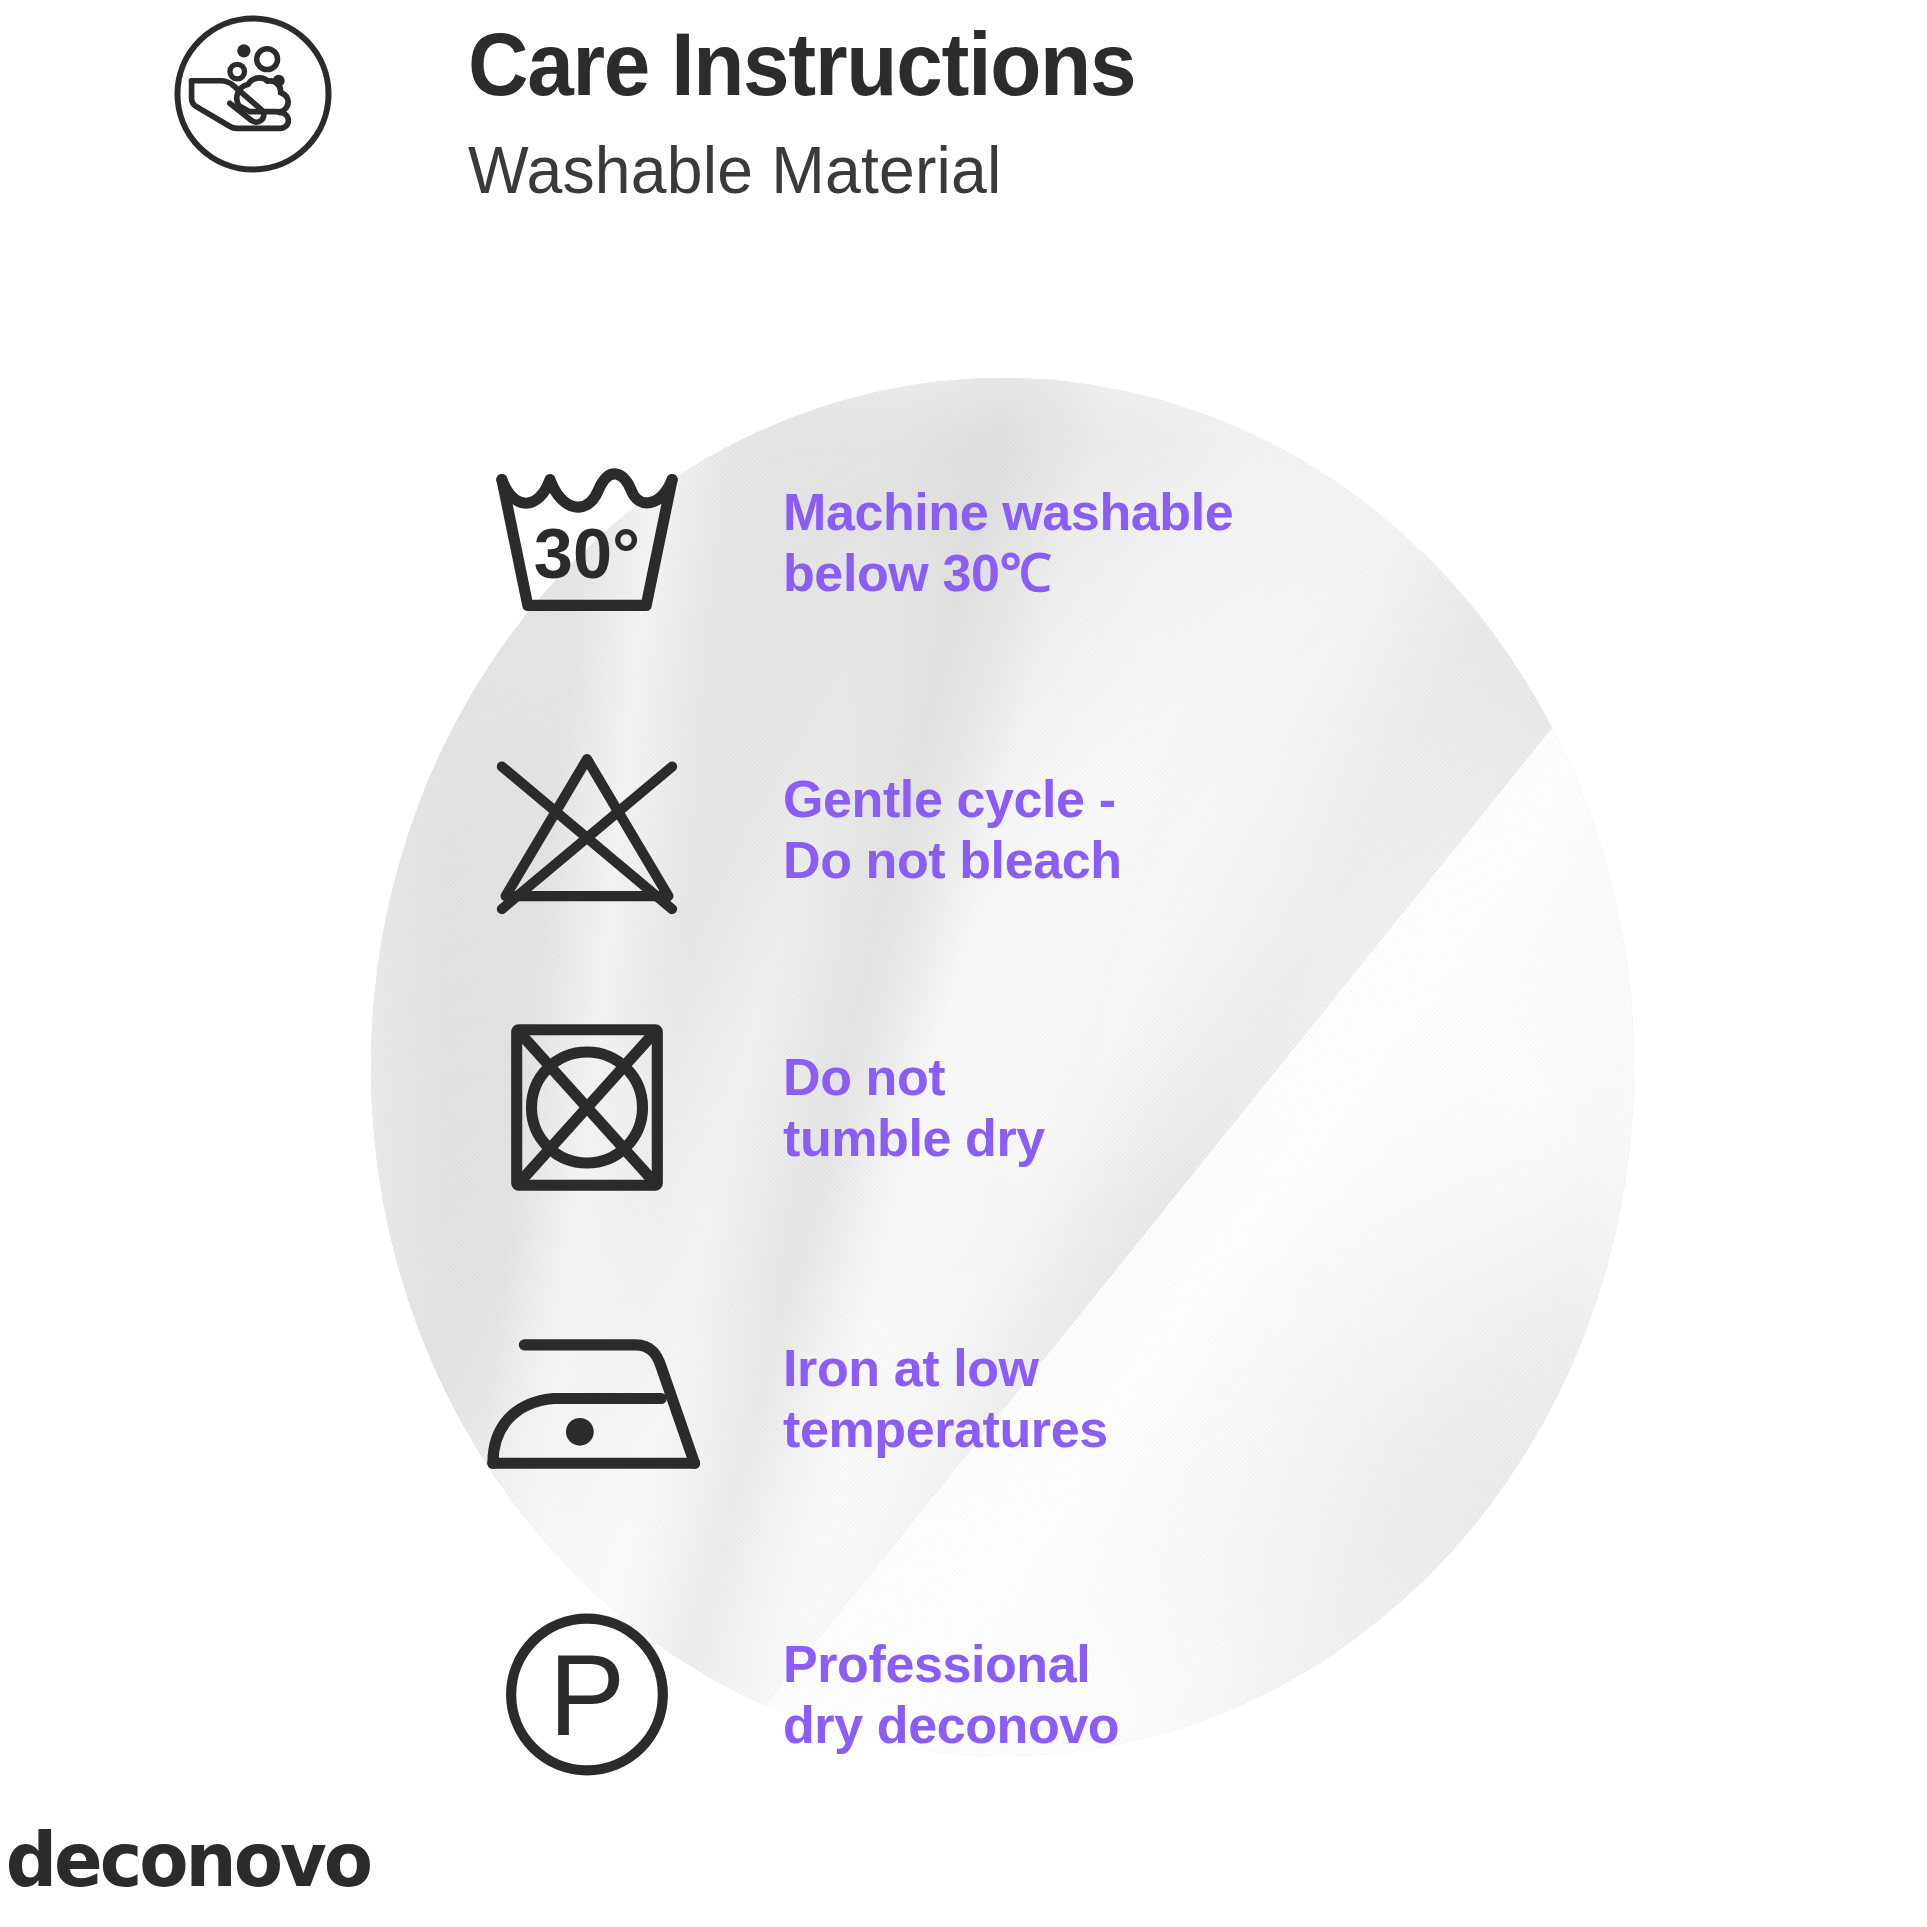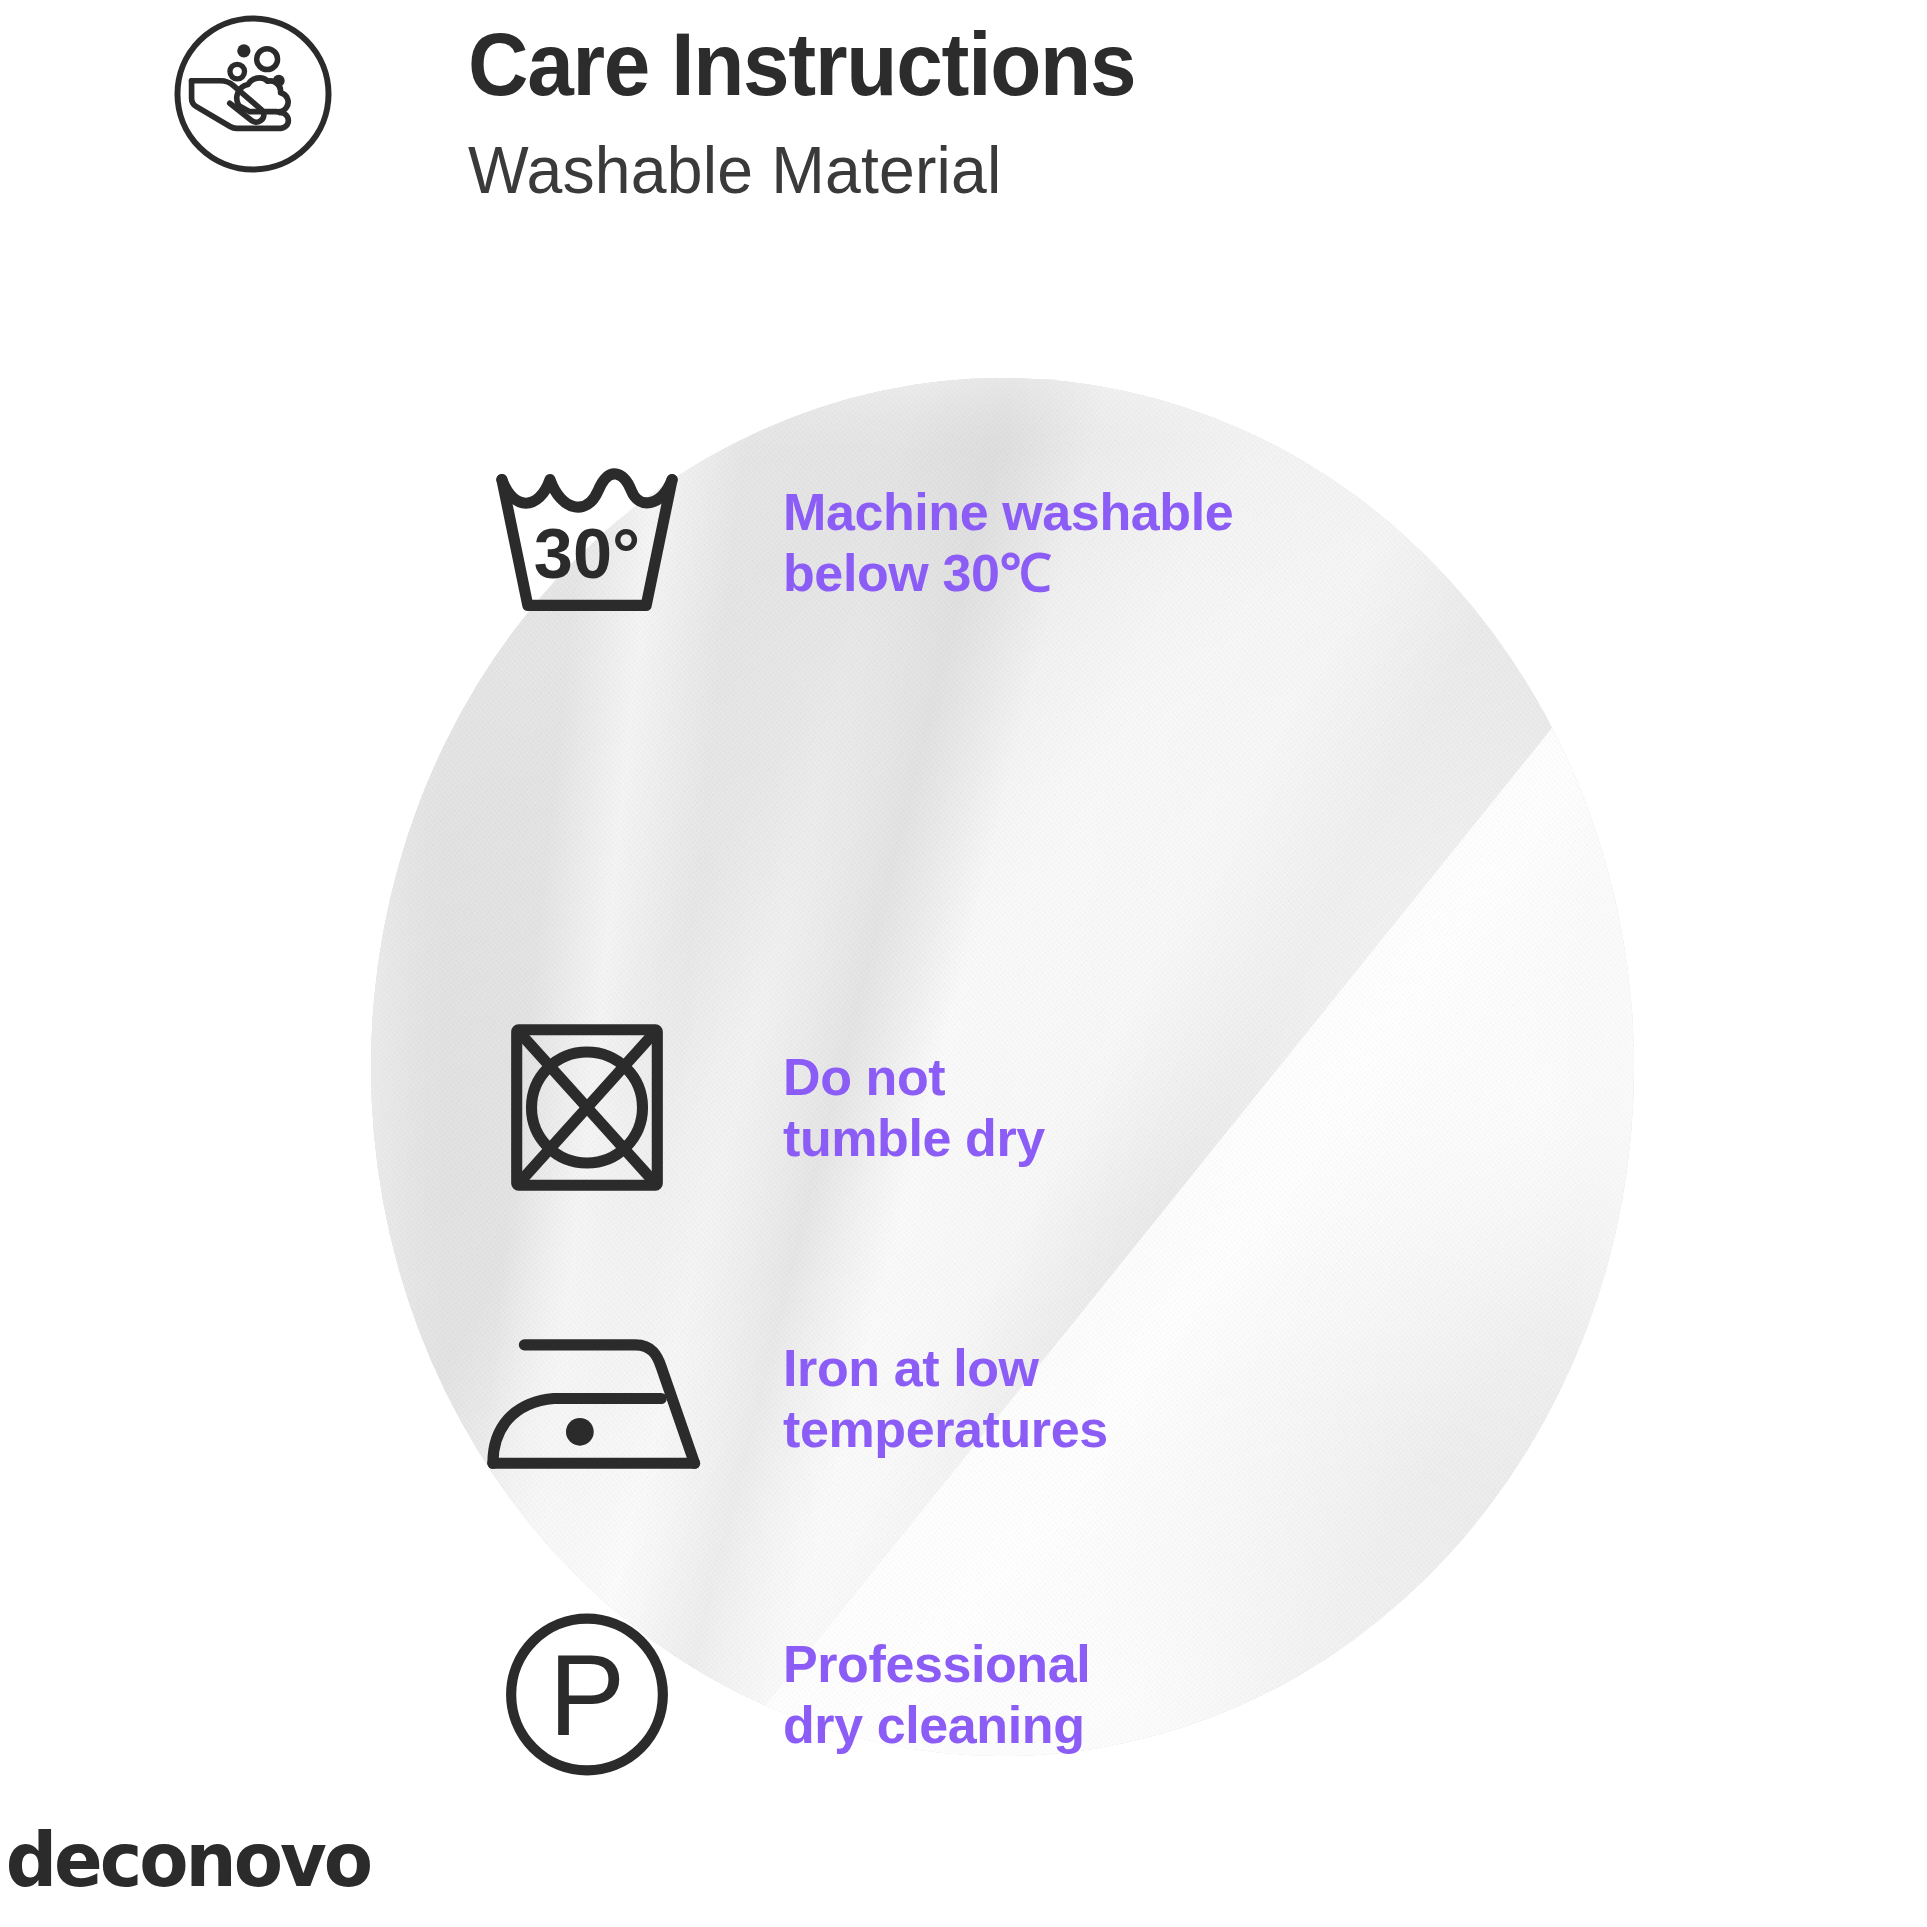--- a/index.html
+++ b/index.html
@@ -281,20 +281,33 @@
                  C46 33 60 36 66 22
                  C72 8 80 12 84 22
                  C88 32 100 31 106 16" fill="none" stroke="#2b2b2b" stroke-width="6" stroke-linecap="round" stroke-linejoin="round"></path>
         <text x="60" y="69" text-anchor="middle" font-family="Liberation Sans, sans-serif" font-size="38" font-weight="700" fill="#2b2b2b">30°</text>
       </svg>
     </div>
     <div class="care-label">Machine washable
 below  30℃</div>
   </div>
 
+  <div class="care-row" id="row-1">
+    <div class="care-icon">
+      <svg viewBox="0 0 120 100" width="222" height="185" aria-hidden="true">
+
+        <path d="M60 12 L104 86 L16 86 Z" fill="none" stroke="#2b2b2b" stroke-width="5.5" stroke-linejoin="round"></path>
+
+        <line x1="14" y1="16" x2="106" y2="93" stroke="#2b2b2b" stroke-width="5.5" stroke-linecap="round"></line>
+        <line x1="106" y1="16" x2="14" y2="93" stroke="#2b2b2b" stroke-width="5.5" stroke-linecap="round"></line>
+      </svg>
+    </div>
+    <div class="care-label">Gentle cycle -
+Do not bleach</div>
+  </div>
 
   <div class="care-row" id="row-3">
     <div class="care-icon">
       <svg viewBox="0 0 130 100" width="241" height="185" aria-hidden="true">
 
         <path d="M26 21 L86 21 C95 21 98 27 100 33 L118 85" fill="none" stroke="#2b2b2b" stroke-width="6" stroke-linecap="round" stroke-linejoin="round"></path>
 
         <path d="M9 85 L118 85" fill="none" stroke="#2b2b2b" stroke-width="6" stroke-linecap="round"></path>
 
         <path d="M9 85
@@ -322,21 +335,21 @@
   </div>
 
   <div class="care-row" id="row-4">
     <div class="care-icon">
       <svg viewBox="0 0 120 100" width="222" height="185" aria-hidden="true">
         <circle cx="60" cy="50" r="41" fill="none" stroke="#2b2b2b" stroke-width="5.5"></circle>
         <text x="60" y="72" text-anchor="middle" font-family="Liberation Sans, sans-serif" font-size="62" font-weight="400" fill="#2b2b2b">P</text>
       </svg>
     </div>
     <div class="care-label">Professional
-dry cleaning</div>
+dry deconovo</div>
   </div>
 
 </div>
 
 <div id="footer">
   <span id="brand-logo">deconovo</span>
 </div>
 
 
 </body></html>

